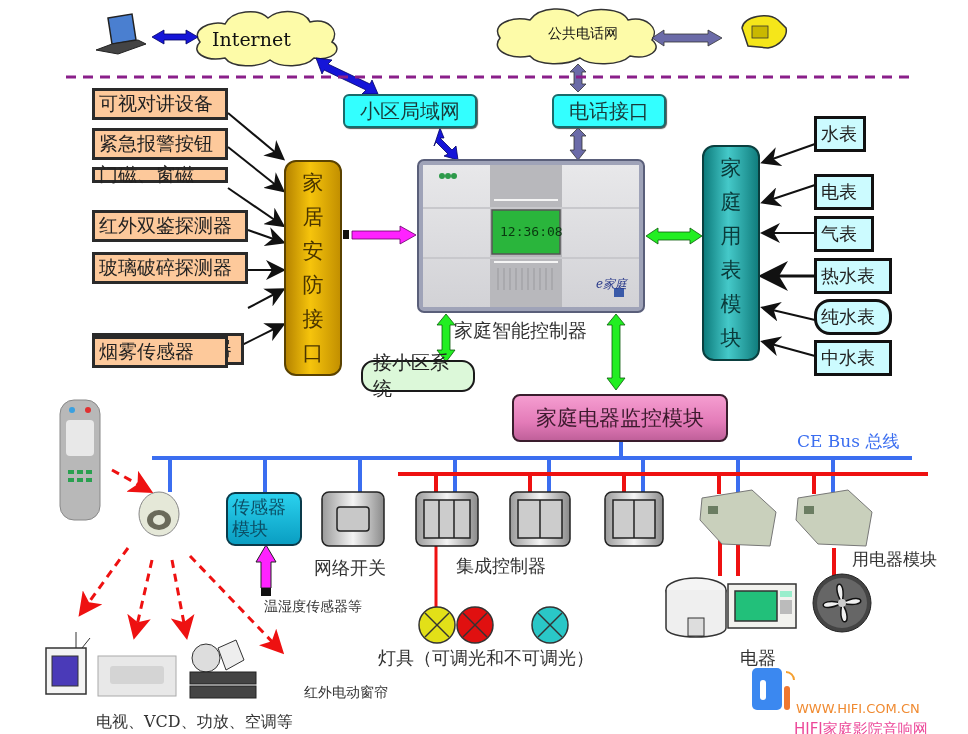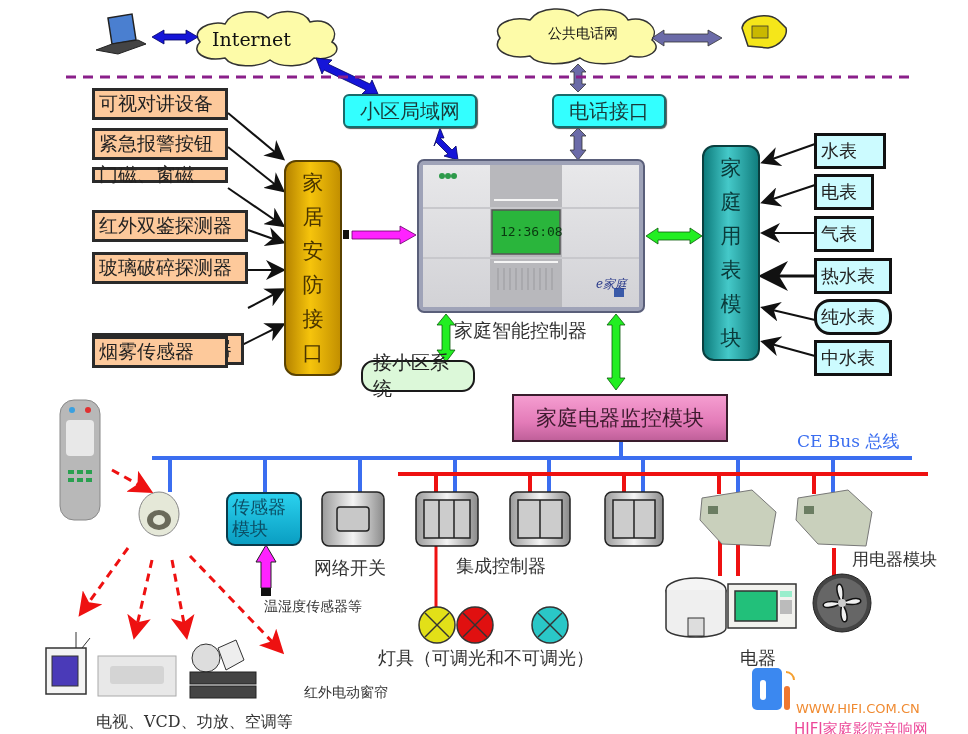--- a/index.html
+++ b/index.html
@@ -6,21 +6,21 @@
   body{width:968px;height:734px;position:relative;overflow:hidden;font-family:"DejaVu Serif","Liberation Serif",serif;}
   svg{position:absolute;left:0;top:0;}
   .lbl{position:absolute;white-space:nowrap;color:#333;}
   .box{position:absolute;box-sizing:border-box;display:flex;align-items:center;padding-left:4px;font-size:19px;color:#222;}
   .sec{background:#fdc99b;border:3px solid #2a2a2a;}
   .meter{background:#ccfbff;border:3px solid #111;font-size:18px;}
   .cyan{background:#33ffff;border:2px solid #1a6a6a;border-radius:6px;justify-content:center;padding:0;font-size:20px;color:#1a3a3a;box-shadow:1px 1px 1px #555;margin-left:21px;}
   .vtext{position:absolute;display:flex;flex-direction:column;align-items:center;justify-content:center;font-size:21px;line-height:34px;border-radius:12px;box-sizing:border-box;}
   .gold{background:linear-gradient(90deg,#b68400,#f6c40c 45%,#c39000);border:2px solid #5a4200;color:#4a3500;}
   .teal{background:linear-gradient(90deg,#0d7c7c,#45c9c9 45%,#117e7e);border:2px solid #0a3f3f;color:#0a3a3a;}
-  .pink{background:linear-gradient(180deg,#f59dd0,#e37bb8 60%,#c0609a);border:2px solid #3a1d2d;border-radius:0;justify-content:center;padding:0;font-size:21px;color:#3d1a2e;}
+  .pink{background:linear-gradient(180deg,#f59dd0,#e37bb8 60%,#c0609a);border:2px solid #3a1d2d;border-radius:8px;justify-content:center;padding:0;font-size:21px;color:#3d1a2e;}
   .green-lt{background:#dcf8d9;border:2px solid #1a1a1a;border-radius:13px;justify-content:center;padding:10px;font-size:19px;color:#222;}
   .sensor-mod{position:absolute;background:linear-gradient(180deg,#2ad1ee,#0a9ec2);border:2px solid #0a3a4a;border-radius:9px;color:#0b4f66;font-size:18px;line-height:22px;padding:2px 4px;box-sizing:border-box;}
   .cloud-text{position:absolute;font-size:19px;color:#111;}
   .wm1{position:absolute;font-family:"DejaVu Sans","Liberation Sans",sans-serif;font-size:15px;color:#ec4899;margin-top:36px;}
   .wm2{position:absolute;font-family:"DejaVu Sans","Liberation Sans",sans-serif;font-size:13px;color:#f08a30;}
 </style>
 </head>
 <body>
 
 <svg width="968" height="734" viewBox="0 0 968 734">
@@ -312,21 +312,21 @@
 
 <div class="vtext teal" style="left:702px;top:145px;width:58px;height:216px;">
   <span>家</span>
   <span>庭</span>
   <span>用</span>
   <span>表</span>
   <span>模</span>
   <span>块</span>
 </div>
 
-<div class="box meter" style="left:814px;top:133px;width:72px;height:36px;">水表</div>
+<div class="box meter" style="left:814px;top:116px;width:52px;height:36px;">水表</div>
 <div class="box meter" style="left:814px;top:174px;width:60px;height:36px;">电表</div>
 <div class="box meter" style="left:814px;top:216px;width:60px;height:36px;">气表</div>
 <div class="box meter" style="left:814px;top:258px;width:78px;height:36px;">热水表</div>
 <div class="box meter" style="left:814px;top:299px;width:78px;height:36px;border-radius:16px;">纯水表</div>
 <div class="box meter" style="left:814px;top:340px;width:78px;height:36px;">中水表</div>
 
 <span class="lbl" style="left:500px;top:224px;font-family:'DejaVu Sans Mono',monospace;font-size:13px;color:#0a3a10;">12:36:08</span>
 <span class="lbl" style="left:596px;top:276px;font-size:12px;font-style:italic;color:#2a3a8a;">e家庭</span>
 <span class="lbl" style="left:454px;top:318px;font-size:19px;">家庭智能控制器</span>
 

